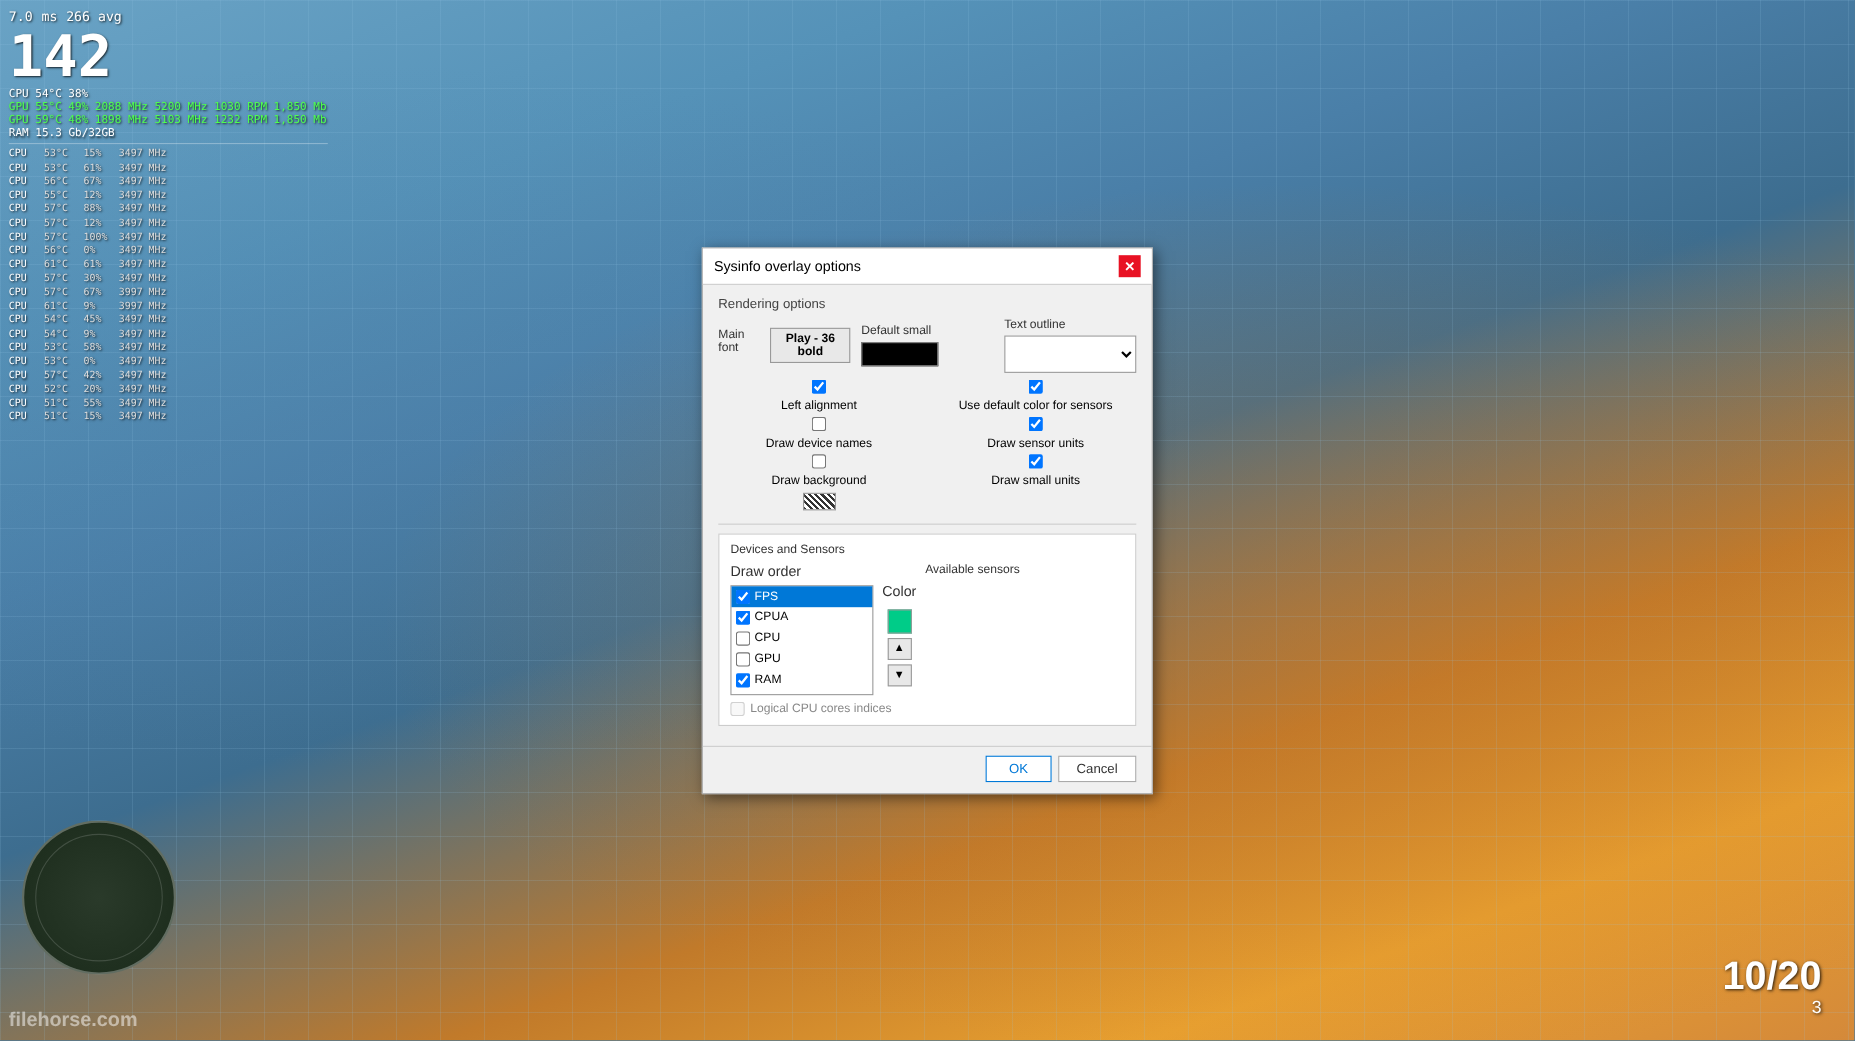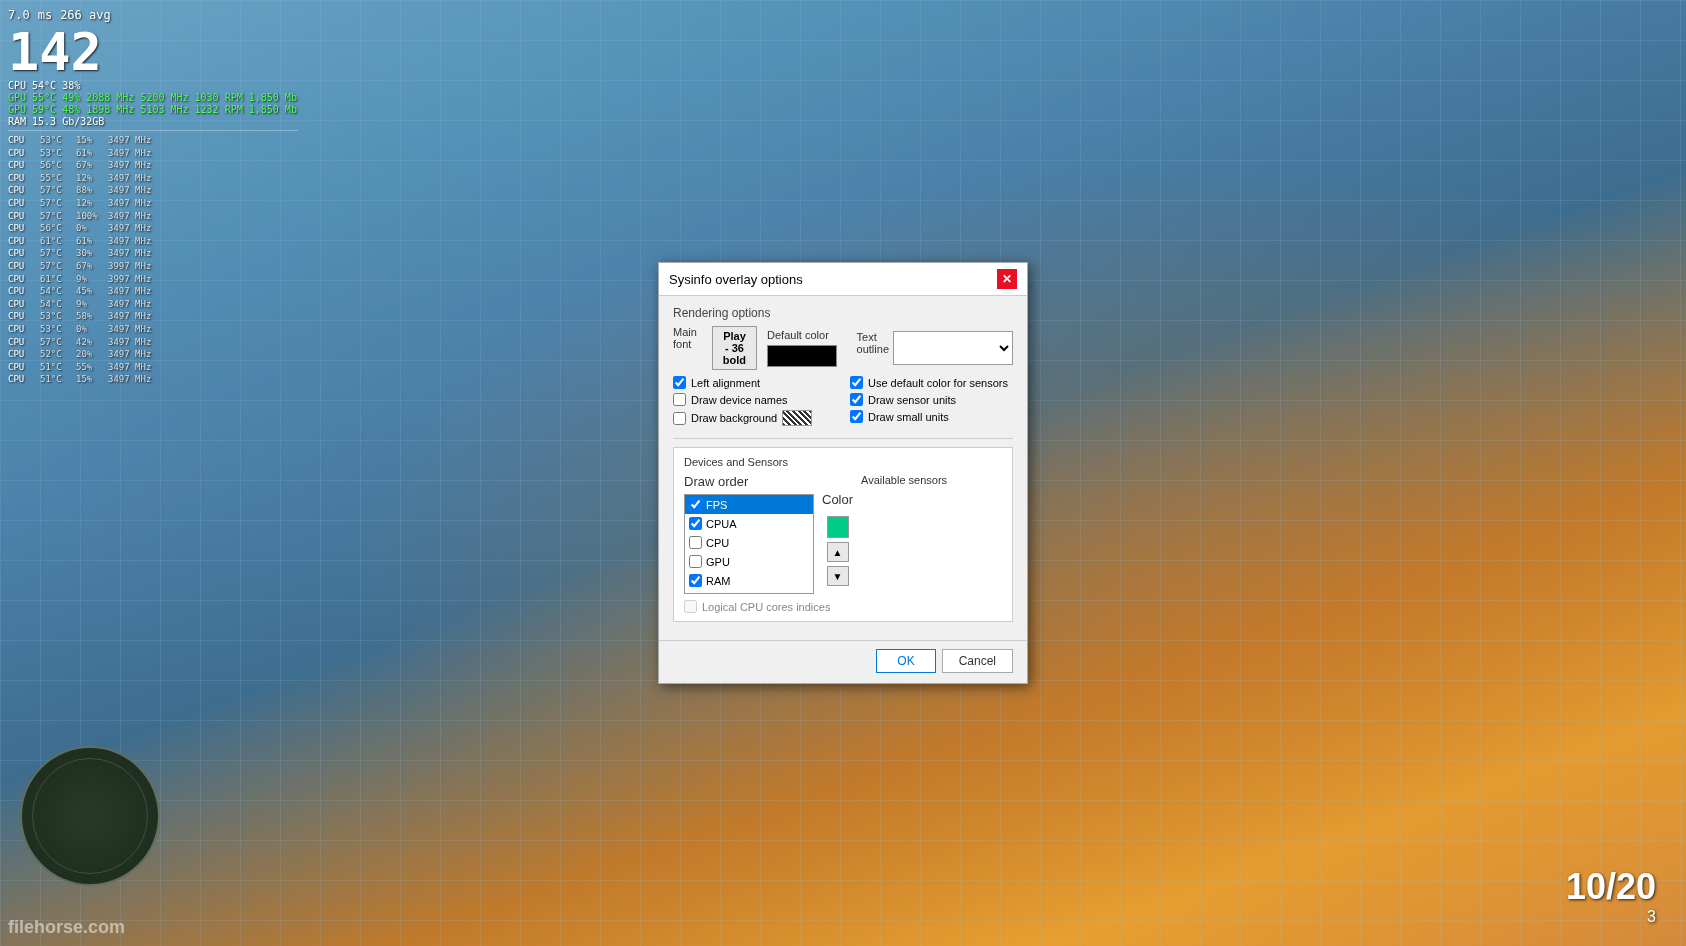--- a/index.html
+++ b/index.html
@@ -136,21 +136,21 @@
       inset: 0;
       display: flex;
       align-items: center;
       justify-content: center;
     }
 
     .dialog {
       background: #f0f0f0;
       border: 1px solid #aaa;
       box-shadow: 3px 3px 12px rgba(0,0,0,0.5);
-      width: 370px;
+      width: 410px;
       font-family: 'Segoe UI', Arial, sans-serif;
       font-size: 12px;
     }
 
     .dialog-titlebar {
       background: #fff;
       border-bottom: 1px solid #ccc;
       padding: 6px 10px;
       display: flex;
       justify-content: space-between;
@@ -220,20 +220,21 @@
       padding: 16px 4px;
       min-width: 120px;
     }
 
     .checkbox-row {
       display: flex;
       align-items: center;
       gap: 5px;
       margin-bottom: 4px;
       font-size: 11px;
+      flex-direction: column;
     }
 
     .checkbox-row input[type=checkbox] {
       margin: 0;
     }
 
     .two-col {
       display: flex;
       gap: 14px;
     }
@@ -616,24 +617,24 @@
     <div class="dialog-body">
 
       <div class="section-title">Rendering options</div>
 
       <div class="row">
         <div style="display:flex;flex-direction:row;gap:15px;flex:1;">
           <div class="label">Main font</div>
           <button class="font-btn">Play - 36 bold</button>
         </div>
         <div style="display:flex;flex-direction:column;gap:4px;flex:1;">
-          <div class="label">Default color</div>
+          <div class="label">Default small</div>
           <input type="text" class="color-input" style="background: rgb(0, 0, 0); border: 1px solid rgb(136, 136, 136); width: 70px; height: 22px;">
         </div>
-        <div style="display:flex;flex-direction:row;gap:4px;flex:1;">
+        <div style="display:flex;flex-direction:column;gap:4px;flex:1;">
           <div class="label">Text outline</div>
           <select class="select-outline">
             <option>Simple shadow</option>
           </select>
         </div>
       </div>
 
       <div class="two-col">
         <div class="col-left">
           <div class="checkbox-row">

